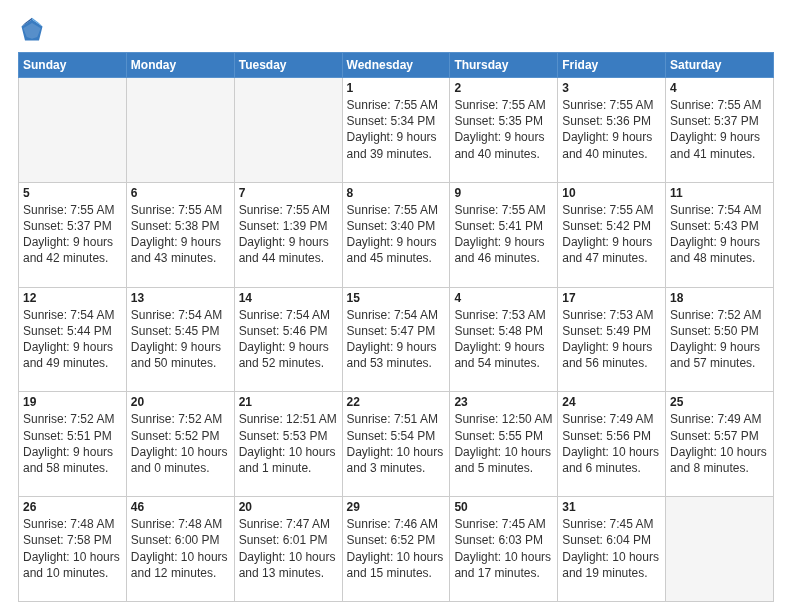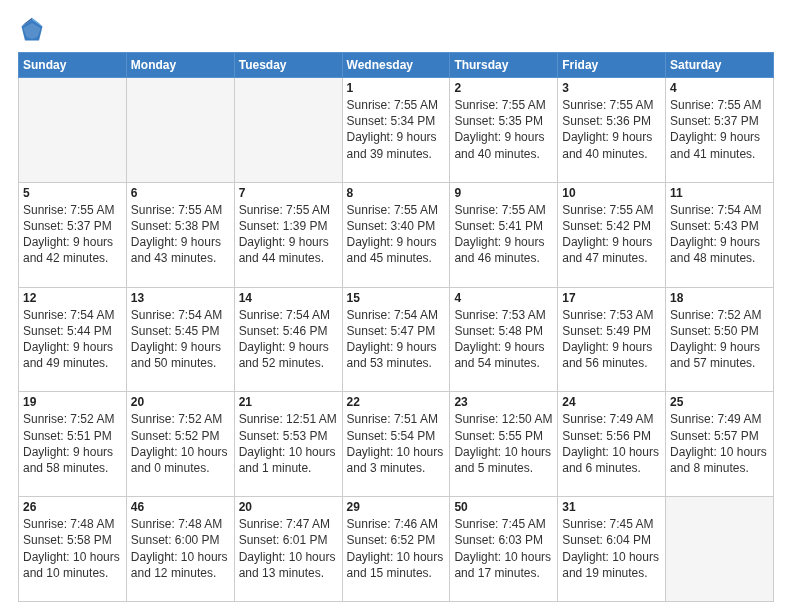--- a/index.html
+++ b/index.html
@@ -327,21 +327,21 @@
             <div class="day-info">Sunrise: 7:49 AM
 Sunset: 5:57 PM
 Daylight: 10 hours
 and 8 minutes.</div>
           </td>
         </tr>
         <tr>
           <td>
             <div class="day-number">26</div>
             <div class="day-info">Sunrise: 7:48 AM
-Sunset: 5:58 PM
+Sunset: 7:58 PM
 Daylight: 10 hours
 and 10 minutes.</div>
           </td>
           <td>
             <div class="day-number">46</div>
             <div class="day-info">Sunrise: 7:48 AM
 Sunset: 6:00 PM
 Daylight: 10 hours
 and 12 minutes.</div>
           </td>

